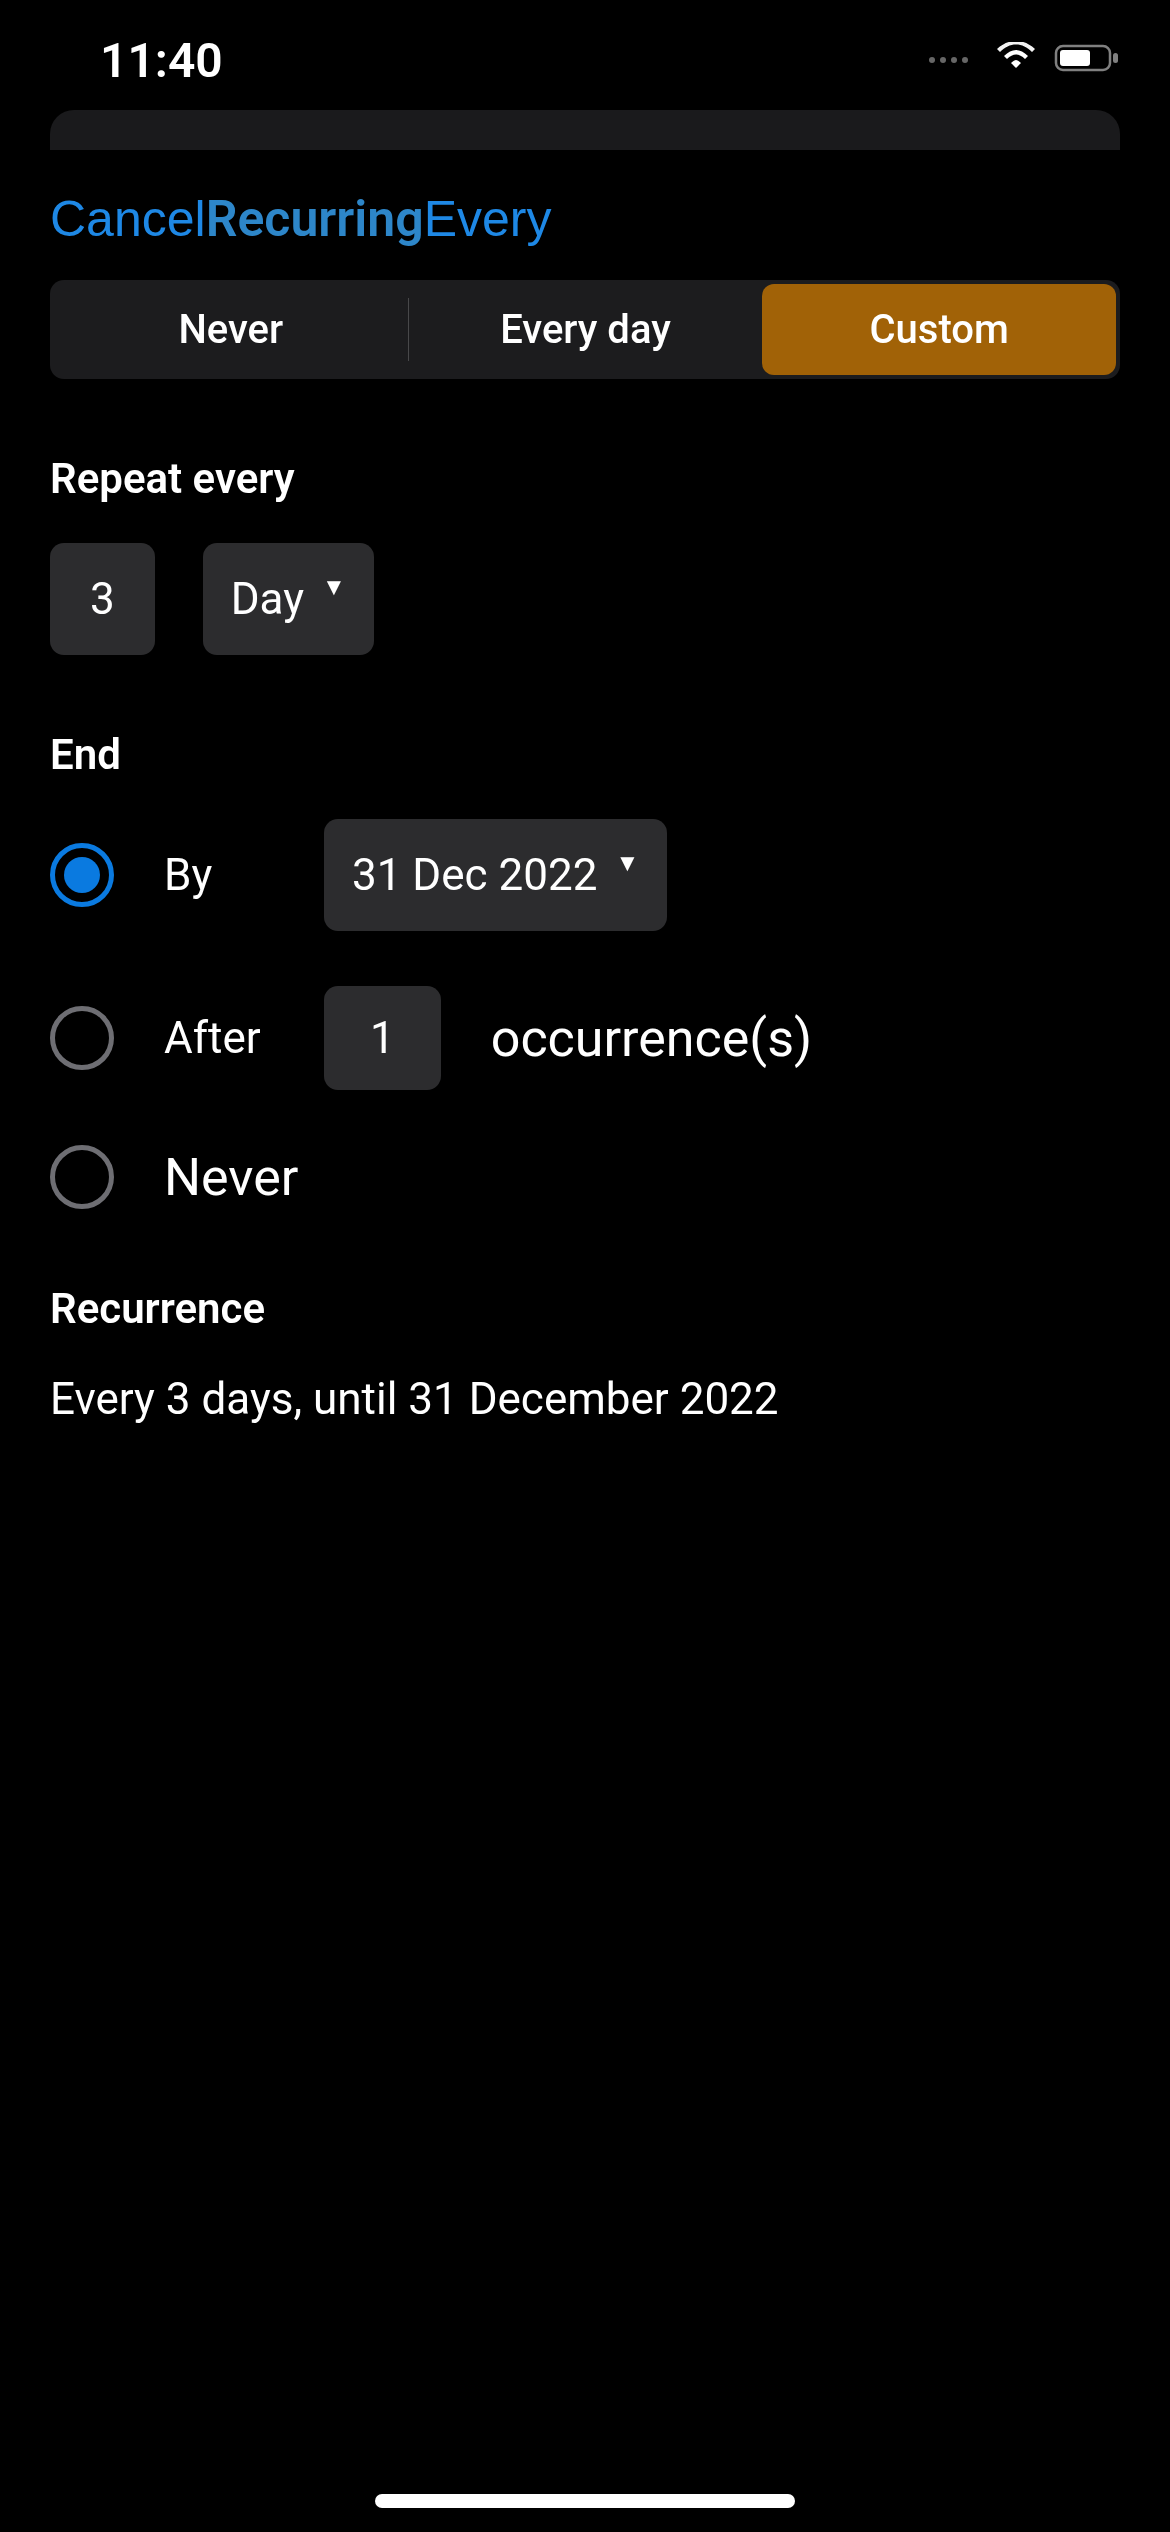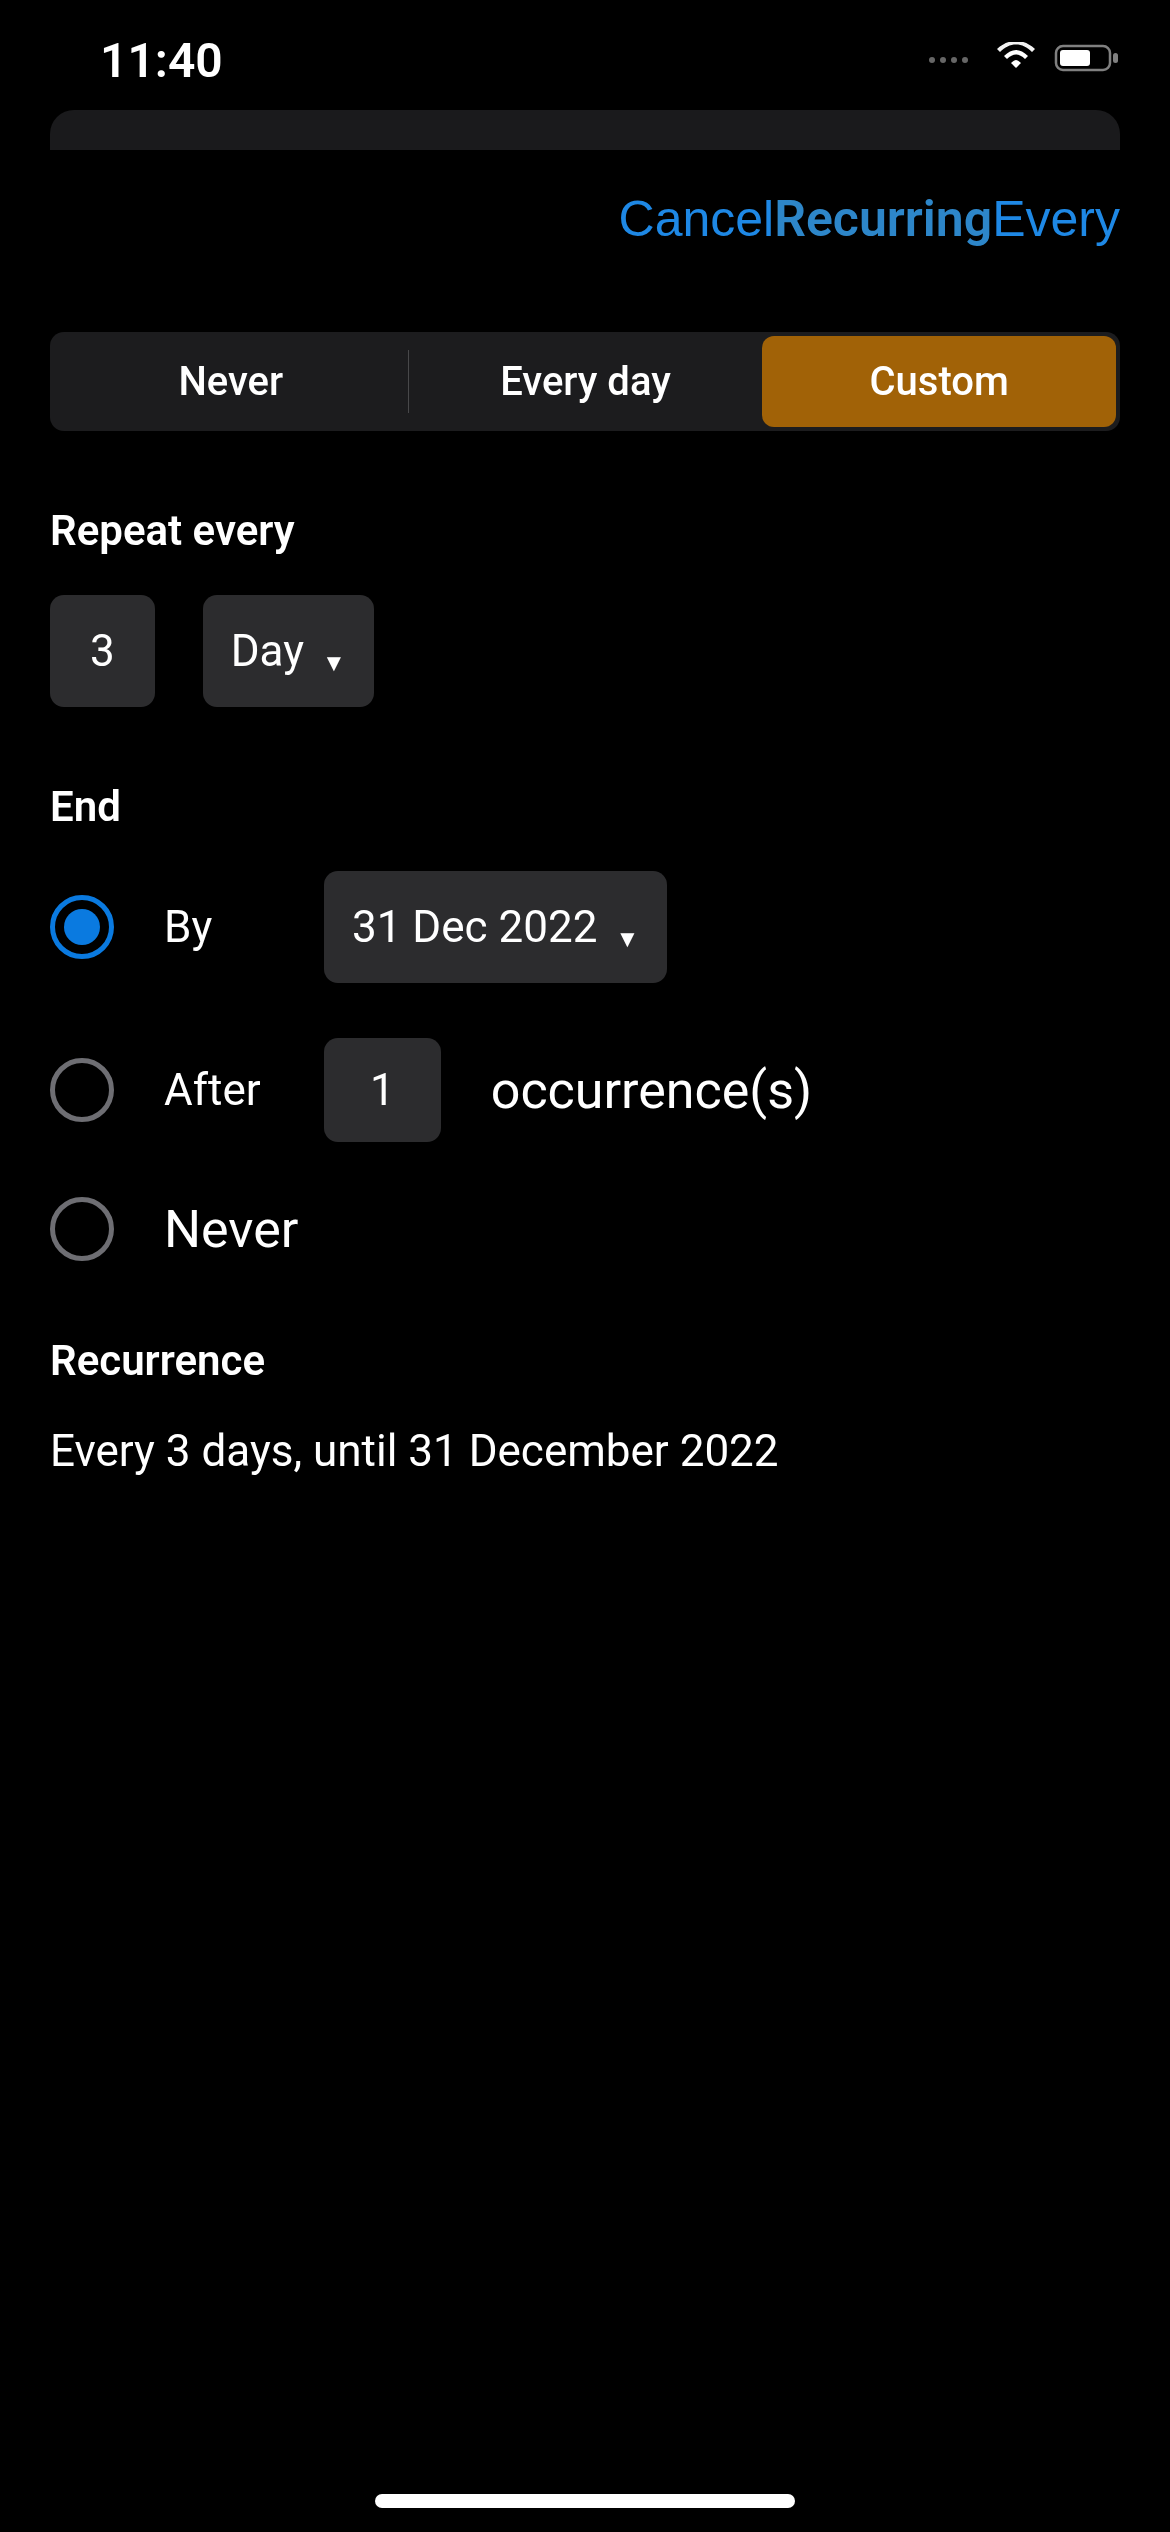--- a/index.html
+++ b/index.html
@@ -62,23 +62,23 @@
     }
     .sheet {
       background: #000000;
       border-radius: 20px 20px 0 0;
       padding: 40px 50px 0 50px;
       height: calc(100% - 160px);
       position: relative;
     }
     .sheet-header {
       display: flex;
-      justify-content: flex-end;
-      align-items: center;
-      margin-bottom: 84px;
+      justify-content: flex-start;
+      align-items: center;
+      margin-bottom: 32px;
     }
     .header-btn {
       font-size: 50px;
       font-weight: 400;
       color: #1e88e5;
       background: none;
       border: none;
       cursor: pointer;
     }
     .header-title {
@@ -135,21 +135,21 @@
       min-width: 100px;
     }
     .select-box {
       background: #2c2c2e;
       border-radius: 14px;
       padding: 30px 28px;
       font-size: 44px;
       color: #ffffff;
       border: none;
       display: flex;
-      align-items: flex-end;
+      align-items: flex-start;
       gap: 18px;
       cursor: pointer;
     }
     .select-arrow {
       font-size: 24px;
       color: #ffffff;
     }
     .radio-row {
       display: flex;
       align-items: center;

